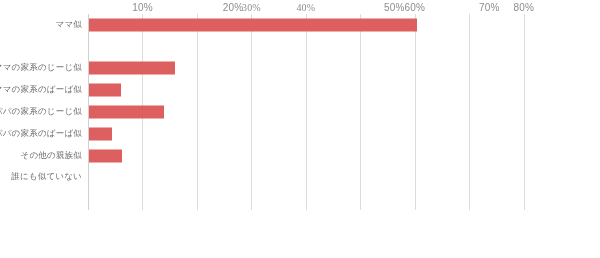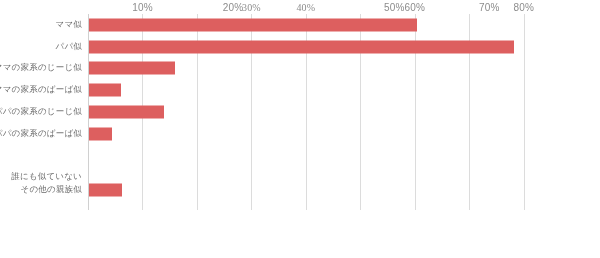--- a/index.html
+++ b/index.html
@@ -130,26 +130,20 @@
       <div class="gridline" style="left: 435.765px; background: rgb(220, 220, 220);"></div>
     </div>
 
   <div class="rows">
       <div class="row" style="top: 0px; height: 21.7778px;">
         <div class="row-label">ママ似</div>
         <div class="bar-track">
           <div class="bar" style="width: 327.913px; background: rgb(221, 95, 95);"></div>
         </div>
       </div>
-      <div class="row" style="top: 21.7778px; height: 21.7778px;">
-        <div class="row-label">パパ似</div>
-        <div class="bar-track">
-          <div class="bar" style="width: 424.871px; background: rgb(221, 95, 95);"></div>
-        </div>
-      </div>
       <div class="row" style="top: 43.5556px; height: 21.7778px;">
         <div class="row-label">ママの家系のじーじ似</div>
         <div class="bar-track">
           <div class="bar" style="width: 85.5188px; background: rgb(221, 95, 95);"></div>
         </div>
       </div>
       <div class="row" style="top: 65.3333px; height: 21.7778px;">
         <div class="row-label">ママの家系のばーば似</div>
         <div class="bar-track">
           <div class="bar" style="width: 31.5929px; background: rgb(221, 95, 95);"></div>
@@ -160,21 +154,21 @@
         <div class="bar-track">
           <div class="bar" style="width: 74.6247px; background: rgb(221, 95, 95);"></div>
         </div>
       </div>
       <div class="row" style="top: 108.889px; height: 21.7778px;">
         <div class="row-label">パパの家系のばーば似</div>
         <div class="bar-track">
           <div class="bar" style="width: 23.4224px; background: rgb(221, 95, 95);"></div>
         </div>
       </div>
-      <div class="row" style="top: 130.667px; height: 21.7778px; margin-top: 34px;">
+      <div class="row" style="top: 130.667px; height: 21.7778px;">
         <div class="row-label">その他の親族似</div>
         <div class="bar-track">
           <div class="bar" style="width: 32.6824px; background: rgb(221, 95, 95);"></div>
         </div>
       </div>
       <div class="row" style="top: 152.444px; height: 21.7778px;">
         <div class="row-label">誰にも似ていない</div>
         <div class="bar-track">
           <div class="bar" style="width: 0px; background: rgb(221, 95, 95);"></div>
         </div>

